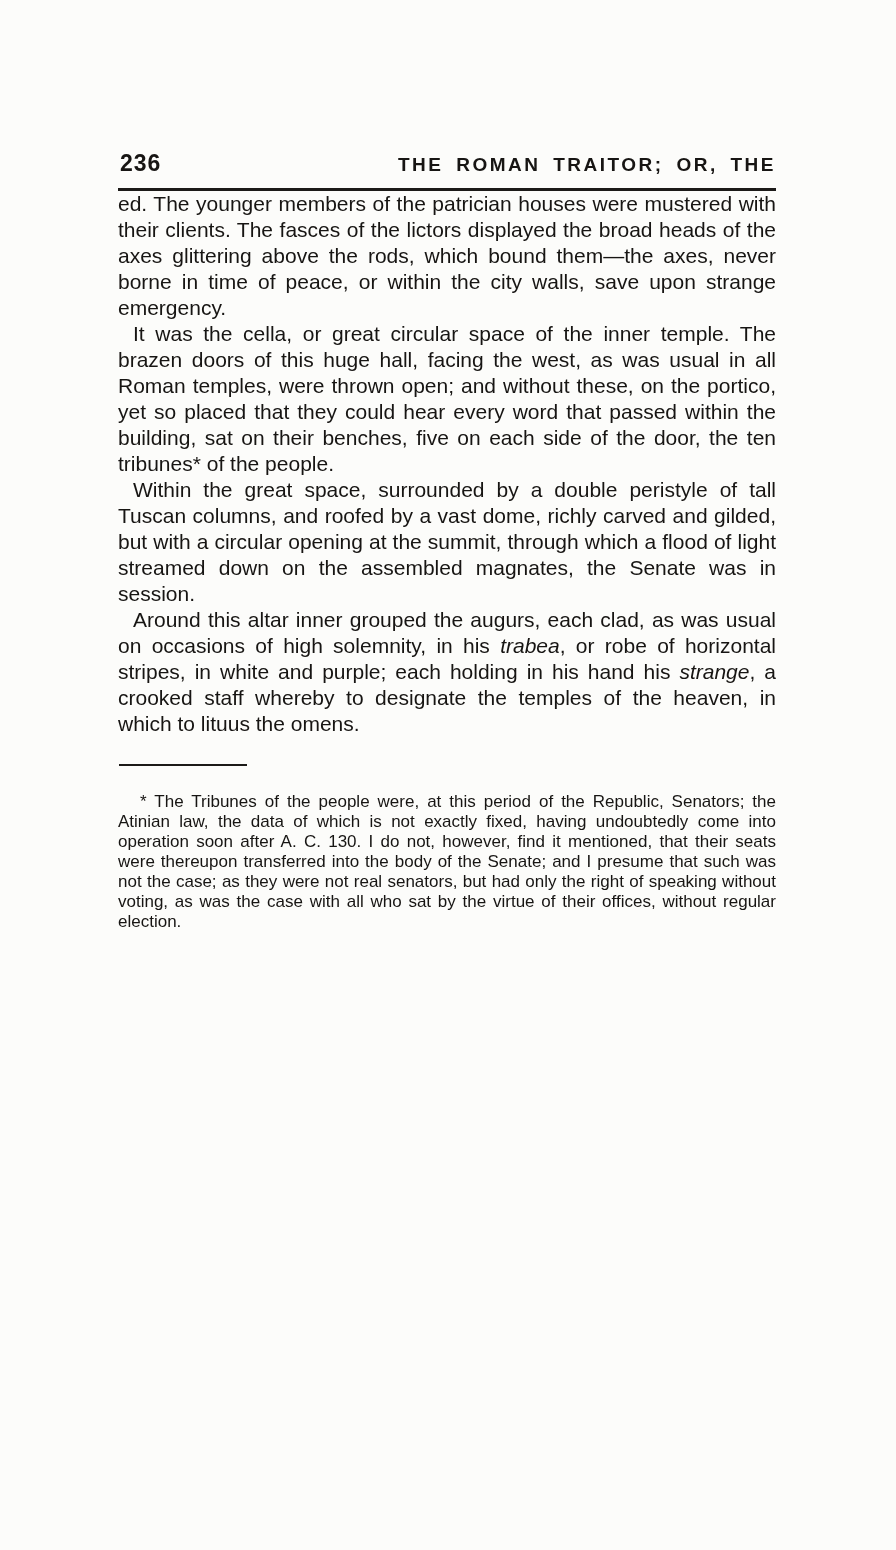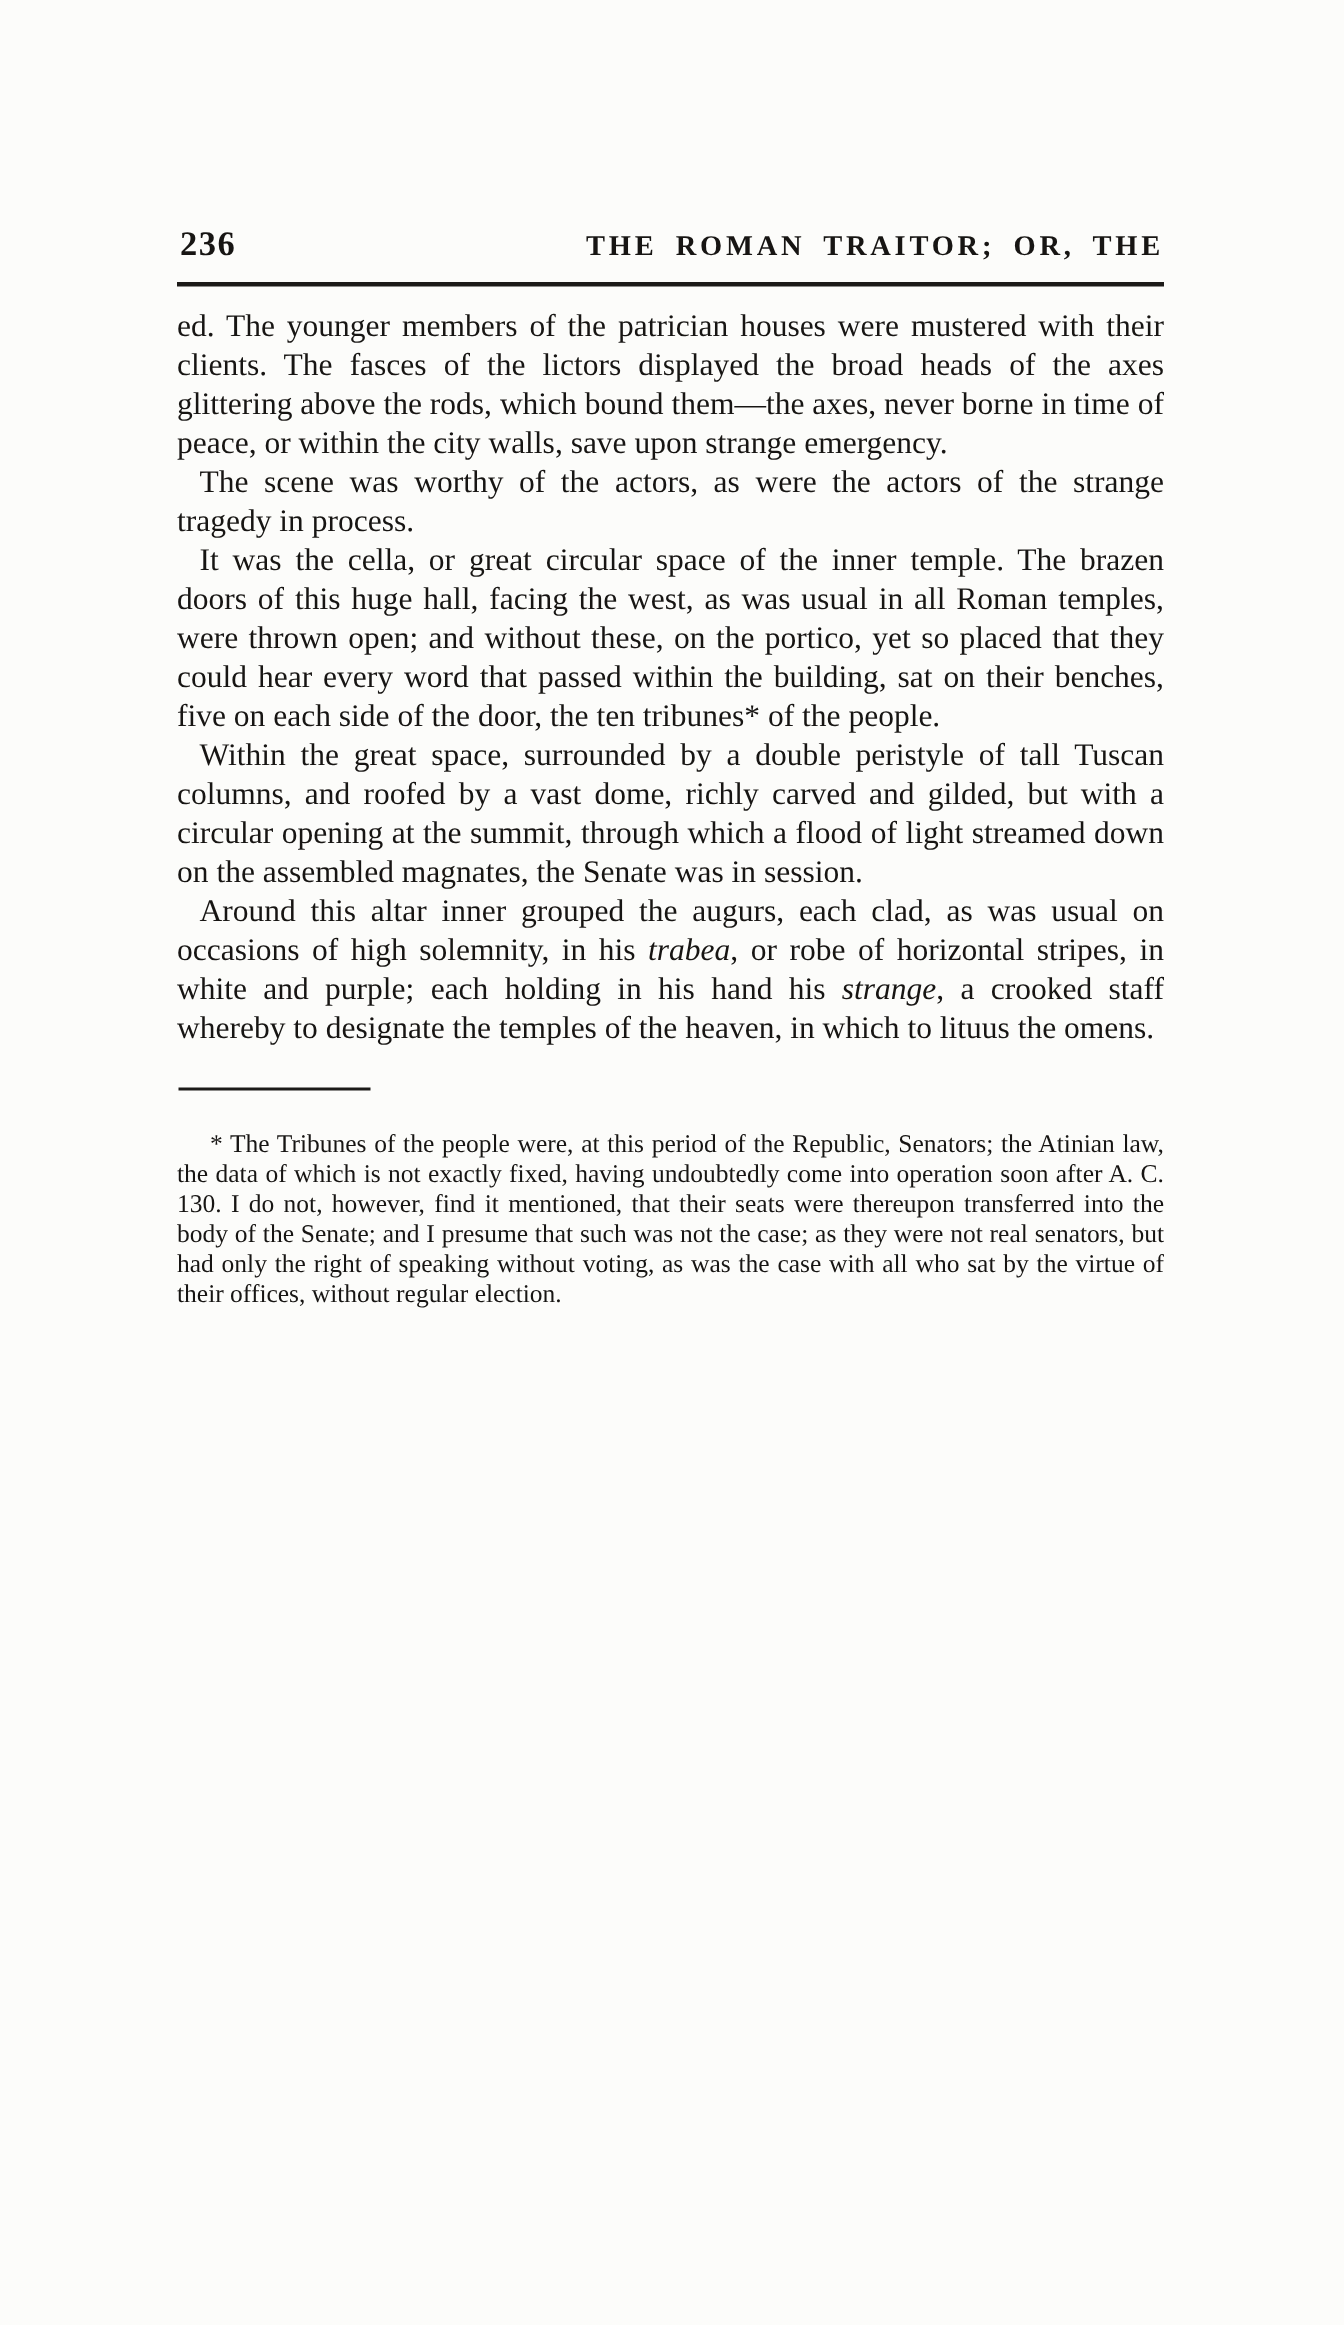--- a/index.html
+++ b/index.html
@@ -2,21 +2,21 @@
 <html><head>
 <meta charset="utf-8">
 <style>
   * { margin: 0; padding: 0; box-sizing: border-box; }
   html, body { background: #ffffff; }
   .page {
     position: relative;
     width: 896px;
     height: 1550px;
     background: #fcfcfa;
-    font-family: Liberation Serif, serif;
+    font-family: Liberation Sans, sans-serif;
     color: #171513;
     overflow: hidden;
   }
   .content {
     position: absolute;
     left: 118px;
     top: 150px;
     width: 658px;
   }
   .header {
@@ -40,21 +40,20 @@
     letter-spacing: 2.5px;
     word-spacing: 5px;
     white-space: nowrap;
   }
   .header-rule {
     height: 3px;
     background: #1c1a18;
     margin-top: 6px;
   }
   .body-text {
-    margin-top: 13px;
     font-size: 21px;
     line-height: 26px;
     text-align: justify;
   }
   .body-text p {
     text-indent: 15px;
   }
   .body-text p.no-indent {
     text-indent: 0;
   }
@@ -80,21 +79,20 @@
   <div class="content">
 
     <div class="header">
       <span class="page-num">236</span>
       <span class="running-title">THE ROMAN TRAITOR; OR, THE</span>
     </div>
     <div class="header-rule"></div>
 
     <div class="body-text">
       <p class="no-indent">ed. The younger members of the patrician houses were mustered with their clients. The fasces of the lictors displayed the broad heads of the axes glittering above the rods, which bound them—the axes, never borne in time of peace, or within the city walls, save upon strange emergency.</p>
-      <p>The scene was worthy of the actors, as were the actors of the strange tragedy in process.</p>
       <p>It was the cella, or great circular space of the inner temple. The brazen doors of this huge hall, facing the west, as was usual in all Roman temples, were thrown open; and without these, on the portico, yet so placed that they could hear every word that passed within the building, sat on their benches, five on each side of the door, the ten tribunes* of the people.</p>
       <p>Within the great space, surrounded by a double peristyle of tall Tuscan columns, and roofed by a vast dome, richly carved and gilded, but with a circular opening at the summit, through which a flood of light streamed down on the assembled magnates, the Senate was in session.</p>
       <p><span>Around this altar inner grouped the augurs, each clad, as was usual on occasions of high solemnity, in his </span><i>trabea</i><span>, or robe of horizontal stripes, in white and purple; each holding in his hand his </span><i>strange</i><span>, a crooked staff whereby to designate the temples of the heaven, in which to lituus the omens.</span></p>
     </div>
 
     <div class="footnote-rule"></div>
     <p class="footnote">* The Tribunes of the people were, at this period of the Republic, Senators; the Atinian law, the data of which is not exactly fixed, having undoubtedly come into operation soon after A. C. 130. I do not, however, find it mentioned, that their seats were thereupon transferred into the body of the Senate; and I presume that such was not the case; as they were not real senators, but had only the right of speaking without voting, as was the case with all who sat by the virtue of their offices, without regular election.</p>
 
   </div>
 </div>

